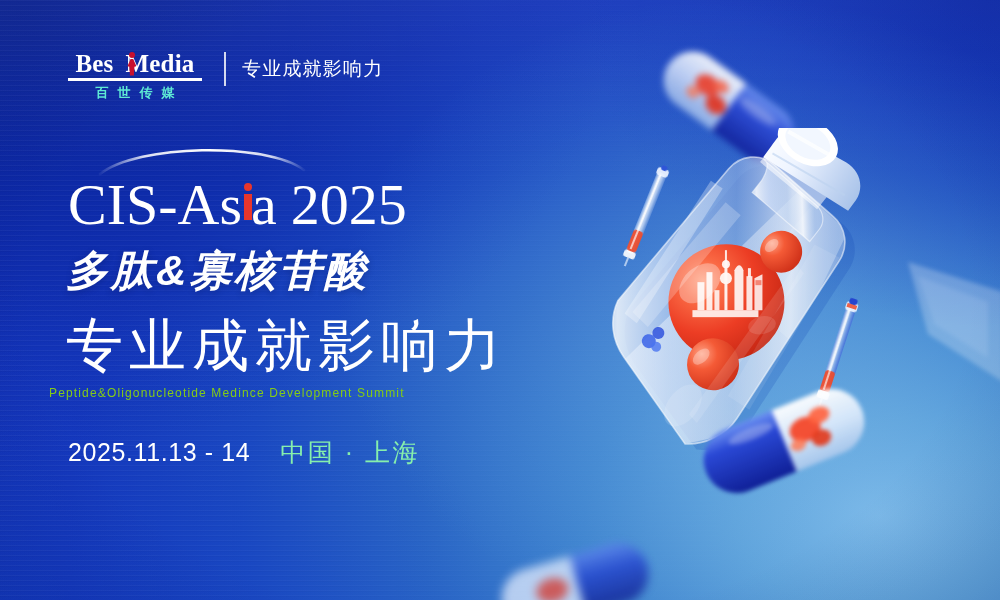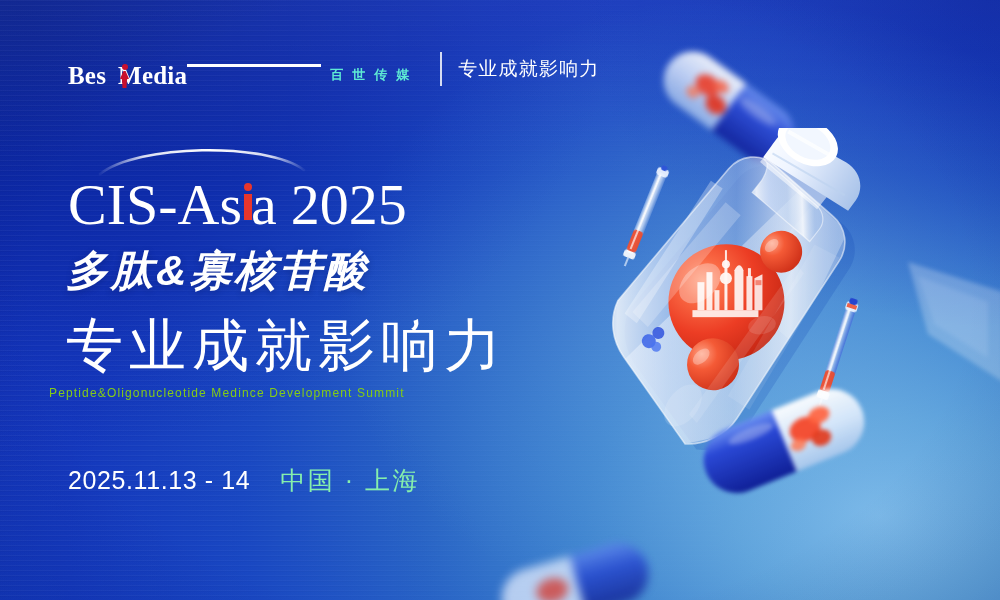--- a/index.html
+++ b/index.html
@@ -81,20 +81,22 @@
     position: absolute;
     left: 68px;
     top: 44px;
     display: flex;
     align-items: center;
     height: 50px;
   }
   .logo-mark {
     position: relative;
     display: flex;
+    flex-direction: column;
+    align-items: center;
     padding-bottom: 2px;
     margin-top: 16px;
   }
   .logo-en {
     position: relative;
     font-family: "Liberation Serif", "DejaVu Serif", serif;
     font-weight: bold;
     font-size: 25px;
     line-height: 26px;
     color: #ffffff;
@@ -238,21 +240,20 @@
     letter-spacing: 1.15px;
     white-space: nowrap;
   }
   .event-meta {
     position: absolute;
     left: 68px;
     top: 437px;
     display: flex;
     align-items: baseline;
     white-space: nowrap;
-    margin-top: 28px;
   }
   .event-date {
     font-size: 25px;
     line-height: 30px;
     color: #ffffff;
     letter-spacing: 0.6px;
   }
   .event-location {
     font-size: 25px;
     line-height: 30px;

